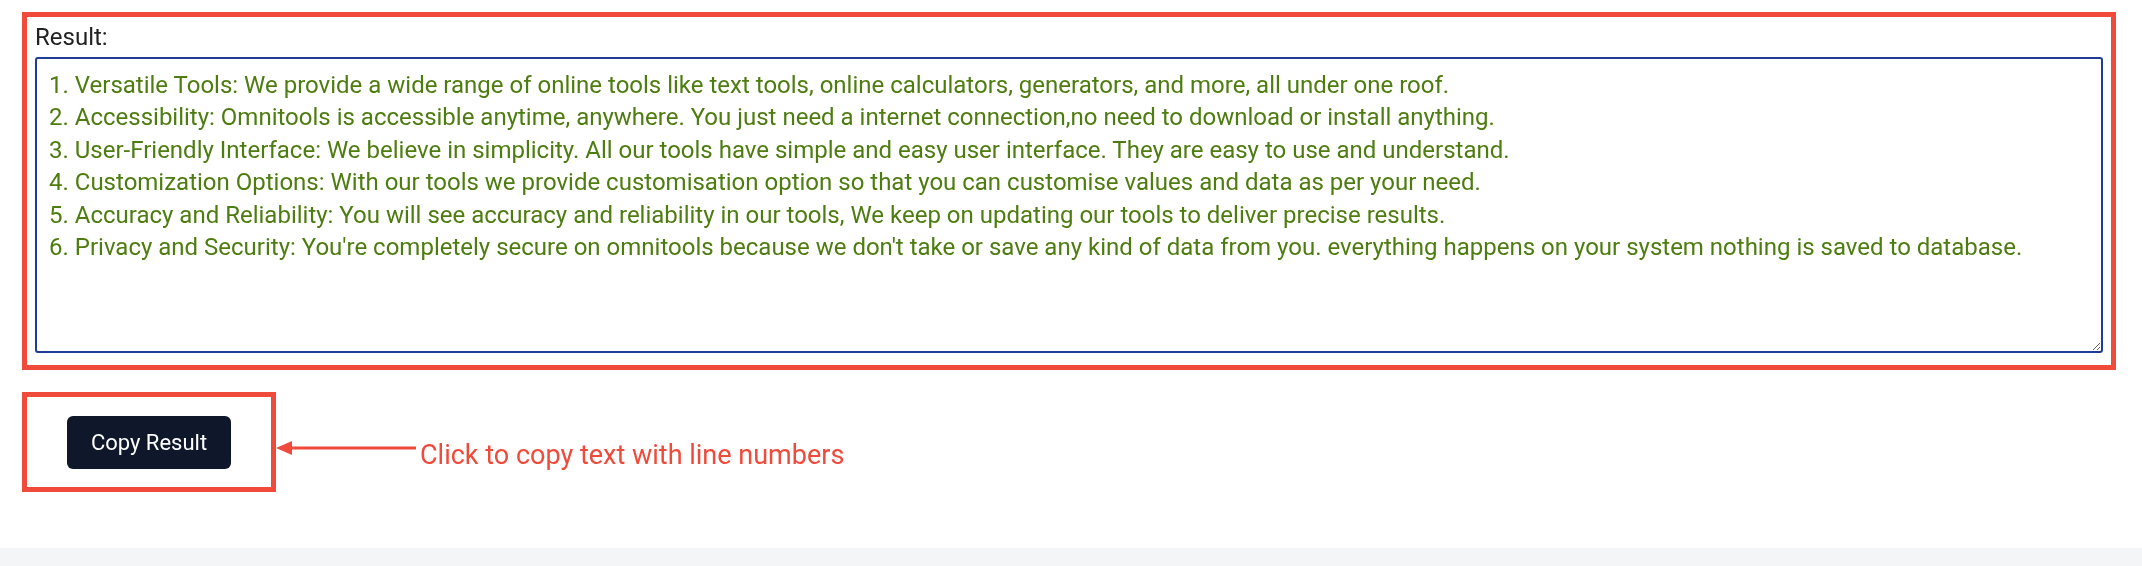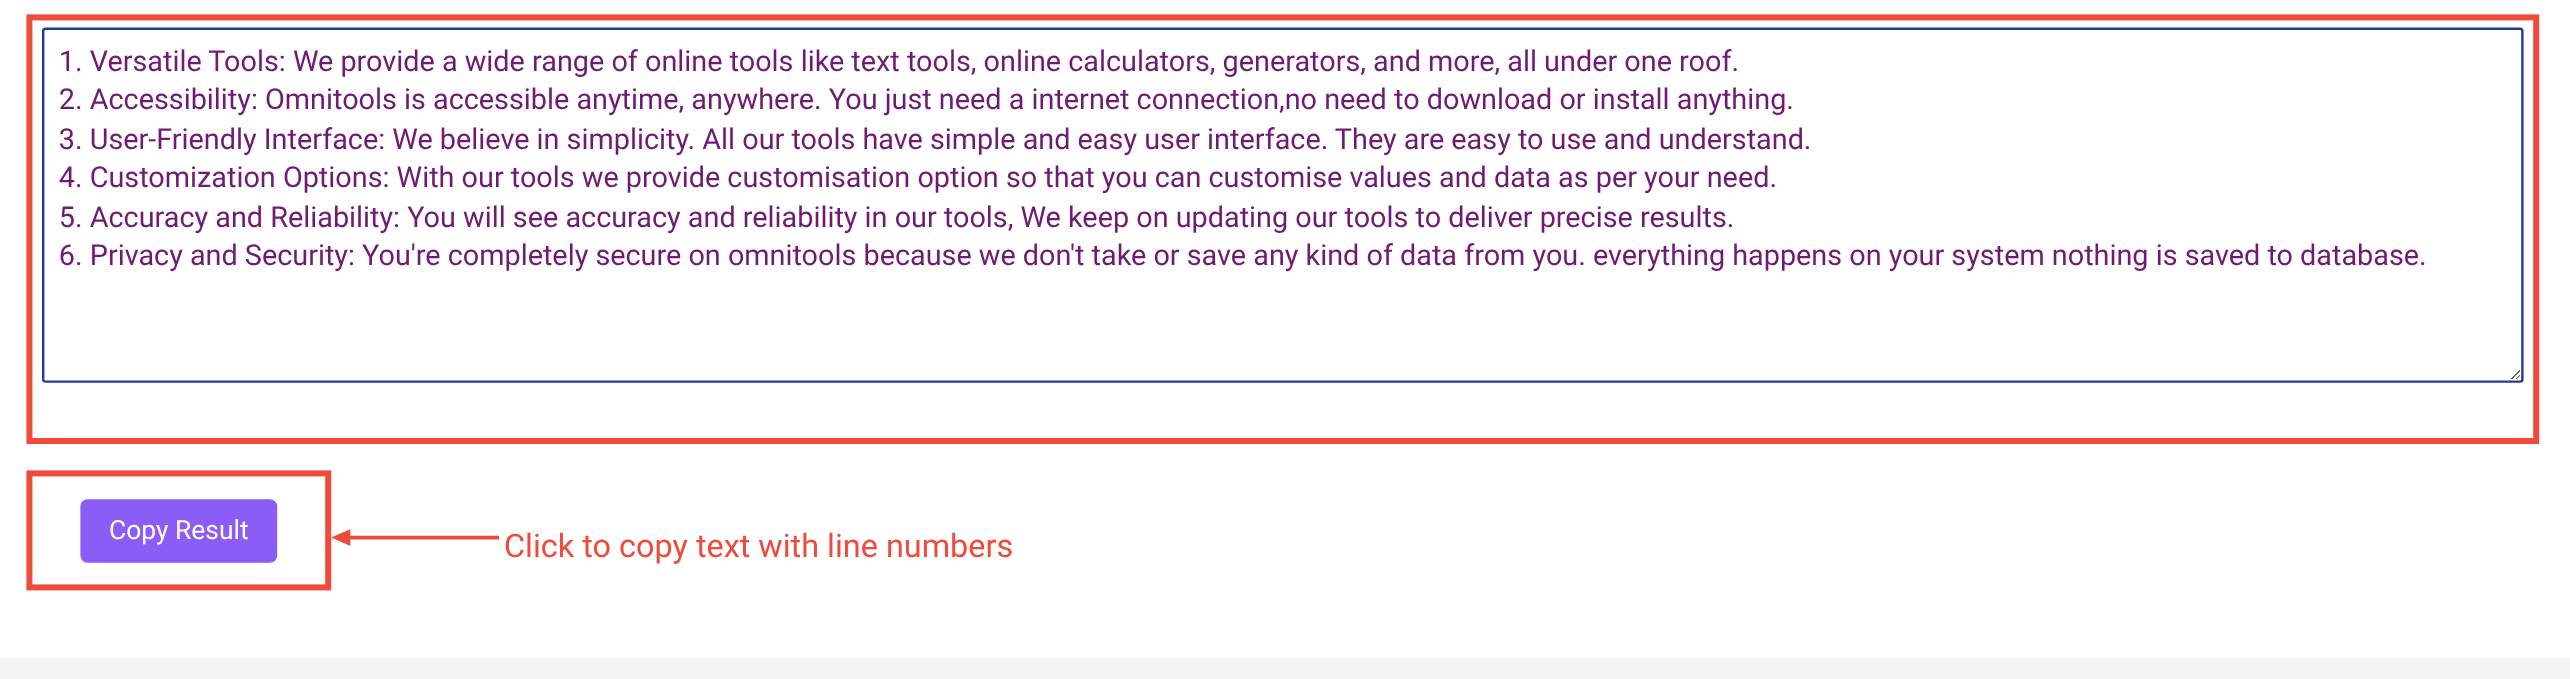--- a/index.html
+++ b/index.html
@@ -30,38 +30,38 @@
     }
     .result-textarea {
       width: 100%;
       height: 296px;
       border: 2px solid #1f3c96;
       border-radius: 3px;
       padding: 10px 12px;
       font-size: 24px;
       font-family: inherit;
       line-height: 1.35;
-      color: #701a75;
+      color: #4d7c0f;
       resize: both;
       overflow: auto;
       outline: none;
     }
     .button-section {
       position: absolute;
       left: 22px;
       top: 392px;
       width: 254px;
       height: 100px;
       border: 5px solid #ef4a3a;
       display: flex;
       align-items: center;
       justify-content: center;
     }
     .copy-button {
-      background: #8b5cf6;
+      background: #0f172a;
       color: #ffffff;
       border: none;
       border-radius: 6px;
       padding: 14px 24px;
       font-size: 22px;
       cursor: pointer;
       font-family: inherit;
     }
     .annotation-arrow {
       position: absolute;
@@ -87,20 +87,21 @@
       bottom: 0;
       width: 100%;
       height: 18px;
       background: #f4f5f7;
     }
   </style>
 </head>
 <body>
 
 <div class="result-section">
+  <div class="result-label">Result:</div>
   <textarea class="result-textarea" id="result-ta" style="">1. Versatile Tools: We provide a wide range of online tools like text tools, online calculators, generators, and more, all under one roof.
 2. Accessibility: Omnitools is accessible anytime, anywhere. You just need a internet connection,no need to download or install anything.
 3. User-Friendly Interface: We believe in simplicity. All our tools have simple and easy user interface. They are easy to use and understand.
 4. Customization Options: With our tools we provide customisation option so that you can customise values and data as per your need.
 5. Accuracy and Reliability: You will see accuracy and reliability in our tools, We keep on updating our tools to deliver precise results.
 6. Privacy and Security: You're completely secure on omnitools because we don't take or save any kind of data from you. everything happens on your system nothing is saved to database.</textarea>
 </div>
 
 <div class="button-section">
   <button class="copy-button">Copy Result</button>

